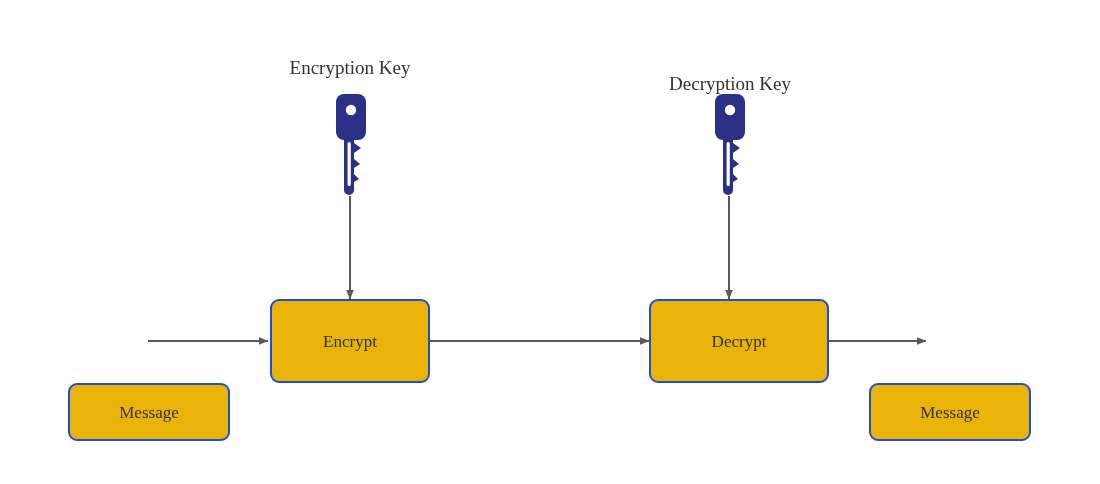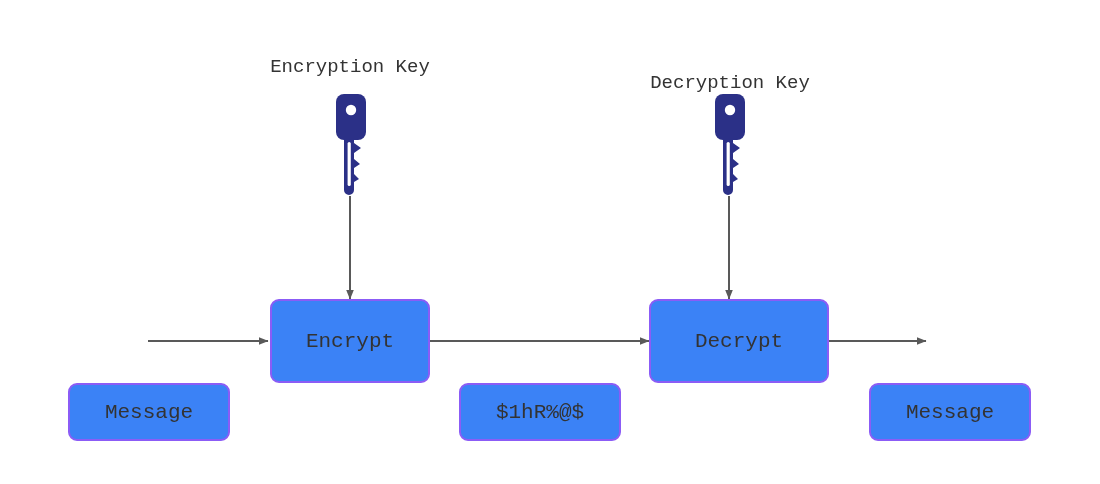--- a/index.html
+++ b/index.html
@@ -5,34 +5,34 @@
   html, body {
     margin: 0;
     padding: 0;
     background: #ffffff;
   }
   #canvas {
     position: relative;
     width: 1100px;
     height: 484px;
     background: #ffffff;
-    font-family: Liberation Mono, monospace;
+    font-family: Liberation Serif, serif;
     overflow: hidden;
   }
   .node-box {
     position: absolute;
     box-sizing: border-box;
-    border: 2px solid #8b5cf6;
+    border: 2px solid #1d4ed8;
     border-radius: 9px;
-    background: #3b82f6;
+    background: #eab308;
     display: flex;
     align-items: center;
     justify-content: center;
     color: #333333;
-    font-size: 21px;
+    font-size: 17px;
     line-height: 1;
     white-space: nowrap;
   }
   .caption {
     position: absolute;
     color: #333333;
     font-size: 19px;
     line-height: 1;
     text-align: center;
     white-space: nowrap;
@@ -130,17 +130,16 @@
       <rect x="21.6" y="48" width="3.2" height="44" rx="1.6" ry="1.6" fill="#ffffff"></rect>
     </svg>
   </div>
 
   <div class="node-box" style="left:270px; top:299px; width:160px; height:84px;">Encrypt</div>
 
   <div class="node-box" style="left:649px; top:299px; width:180px; height:84px;">Decrypt</div>
 
   <div class="node-box" style="left:68px; top:383px; width:162px; height:58px;">Message</div>
 
-  <div class="node-box" style="left:459px; top:383px; width:162px; height:58px;">$1hR%@$</div>
 
   <div class="node-box" style="left:869px; top:383px; width:162px; height:58px;">Message</div>
 
 </div>
 
 </body></html>

